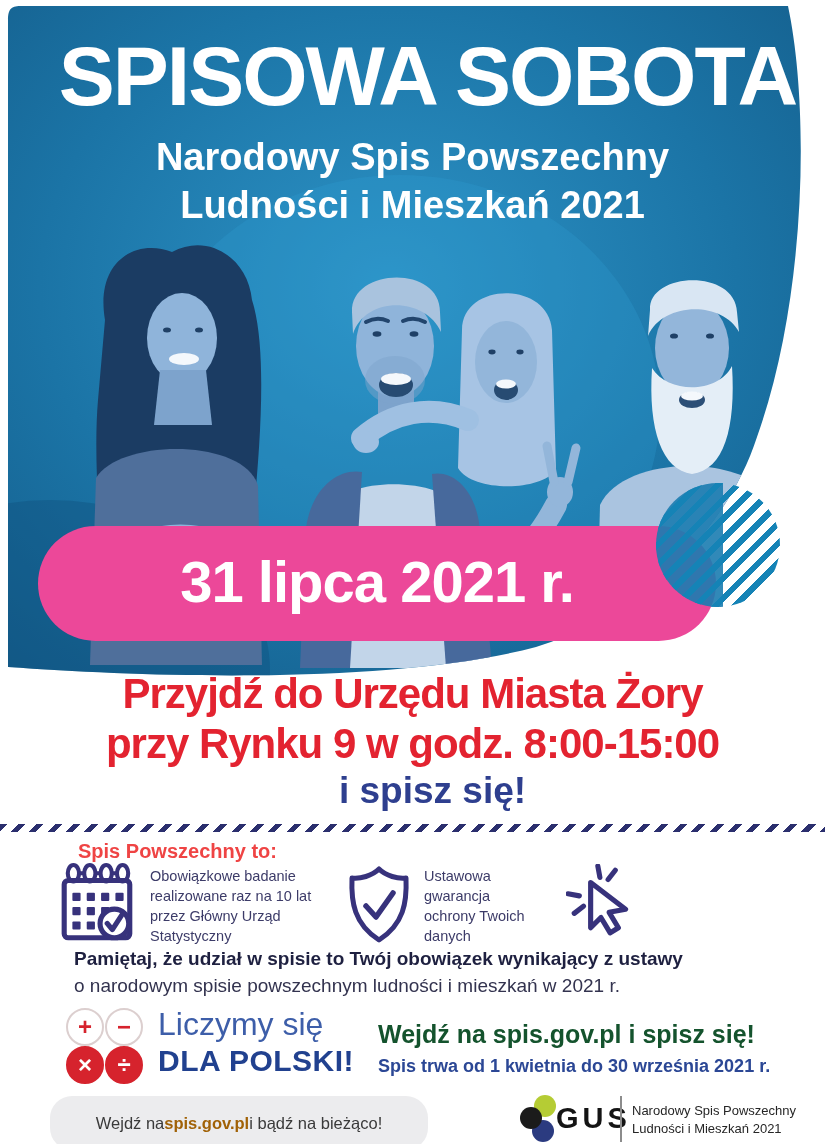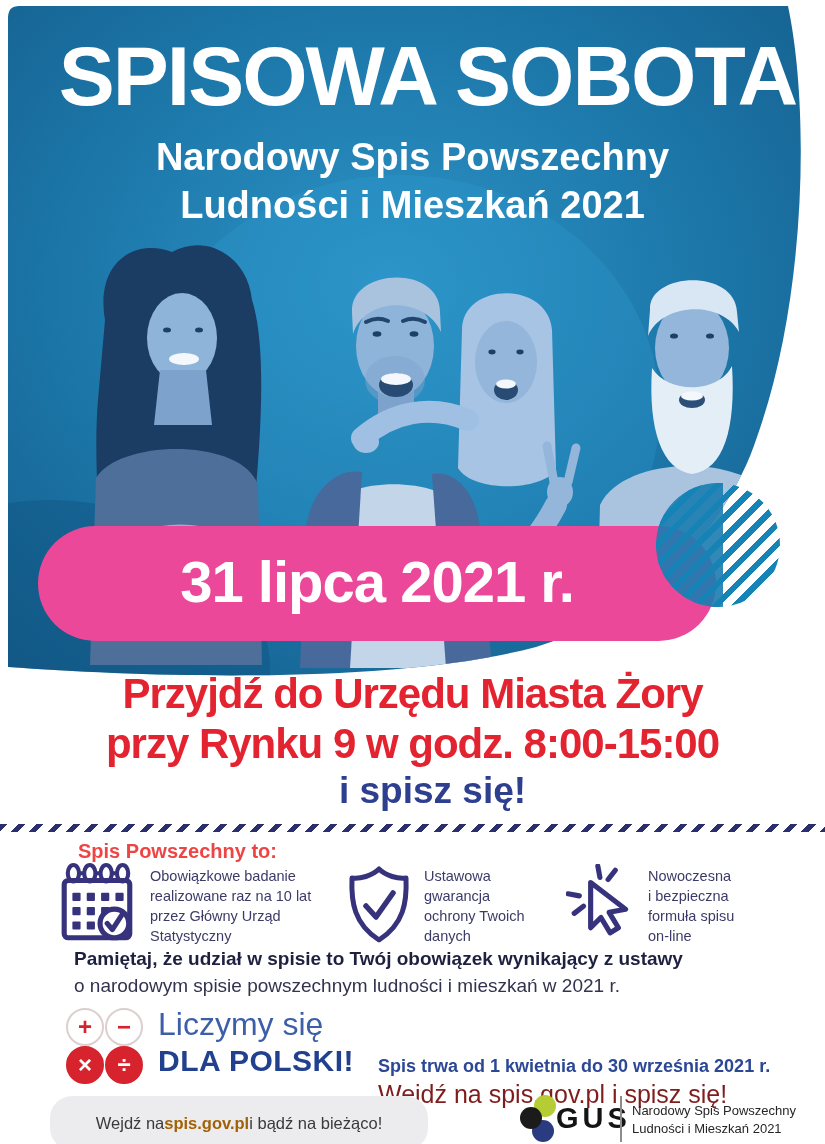--- a/index.html
+++ b/index.html
@@ -50,21 +50,21 @@
     font-size:24px;font-weight:bold;}
   .sym.outline{background:#fff;border:2px solid #dccfcf;color:#d6232d;}
   .sym.fill{background:#d6232d;color:#ffffff;border:2px solid #d6232d;}
   .sym.p1{left:66px;top:1008px;}
   .sym.p2{left:105px;top:1008px;}
   .sym.p3{left:66px;top:1046px;}
   .sym.p4{left:105px;top:1046px;}
   .liczymy{position:absolute;left:158px;top:1006px;font-size:32px;color:#3d5ea9;}
   .dlapolski{position:absolute;left:158px;top:1044px;font-size:30px;font-weight:bold;color:#21418f;letter-spacing:.5px;}
 
-  .visit-head{position:absolute;left:378px;top:1080px;font-size:25px;font-weight:normal;color:#7f1d1d;}
+  .visit-head{position:absolute;left:378px;top:1020px;font-size:25px;font-weight:bold;color:#14532d;}
   .visit-sub{position:absolute;left:378px;top:1056px;font-size:18px;font-weight:bold;color:#2b4795;}
 
   
   .foot-pill{position:absolute;left:50px;top:1096px;width:378px;height:54px;background:#ececee;border-radius:22px;
     display:flex;align-items:center;justify-content:center;font-size:16.5px;color:#3a3a3a;}
   .foot-pill b{font-weight:bold;color:#a16207;}
   .gus-logo{position:absolute;left:516px;top:1094px;width:46px;height:50px;}
   .gus-word{position:absolute;left:556px;top:1102px;font-size:29px;font-weight:bold;color:#141414;letter-spacing:4px;}
   .gus-div{position:absolute;left:620px;top:1096px;width:2px;height:46px;background:#8c8c8c;}
   .gus-lines{position:absolute;left:632px;top:1102px;font-size:13px;line-height:1.4;color:#262626;}
@@ -209,24 +209,20 @@
   </svg>
 
   <div class="item-text it1">Obowiązkowe badanie
 realizowane raz na 10 lat
 przez Główny Urząd
 Statystyczny</div>
   <div class="item-text it2">Ustawowa
 gwarancja
 ochrony Twoich
 danych</div>
-  <div class="item-text it3">Nowoczesna
-i bezpieczna
-formuła spisu
-on-line</div>
 
   <div class="remind-bold">Pamiętaj, że udział w spisie to Twój obowiązek wynikający z ustawy</div>
   <div class="remind-reg">o narodowym spisie powszechnym ludności i mieszkań w 2021 r.</div>
 
   <div class="sym outline p1">
       <span>+</span>
     </div>
   <div class="sym outline p2">
       <span>−</span>
     </div>

